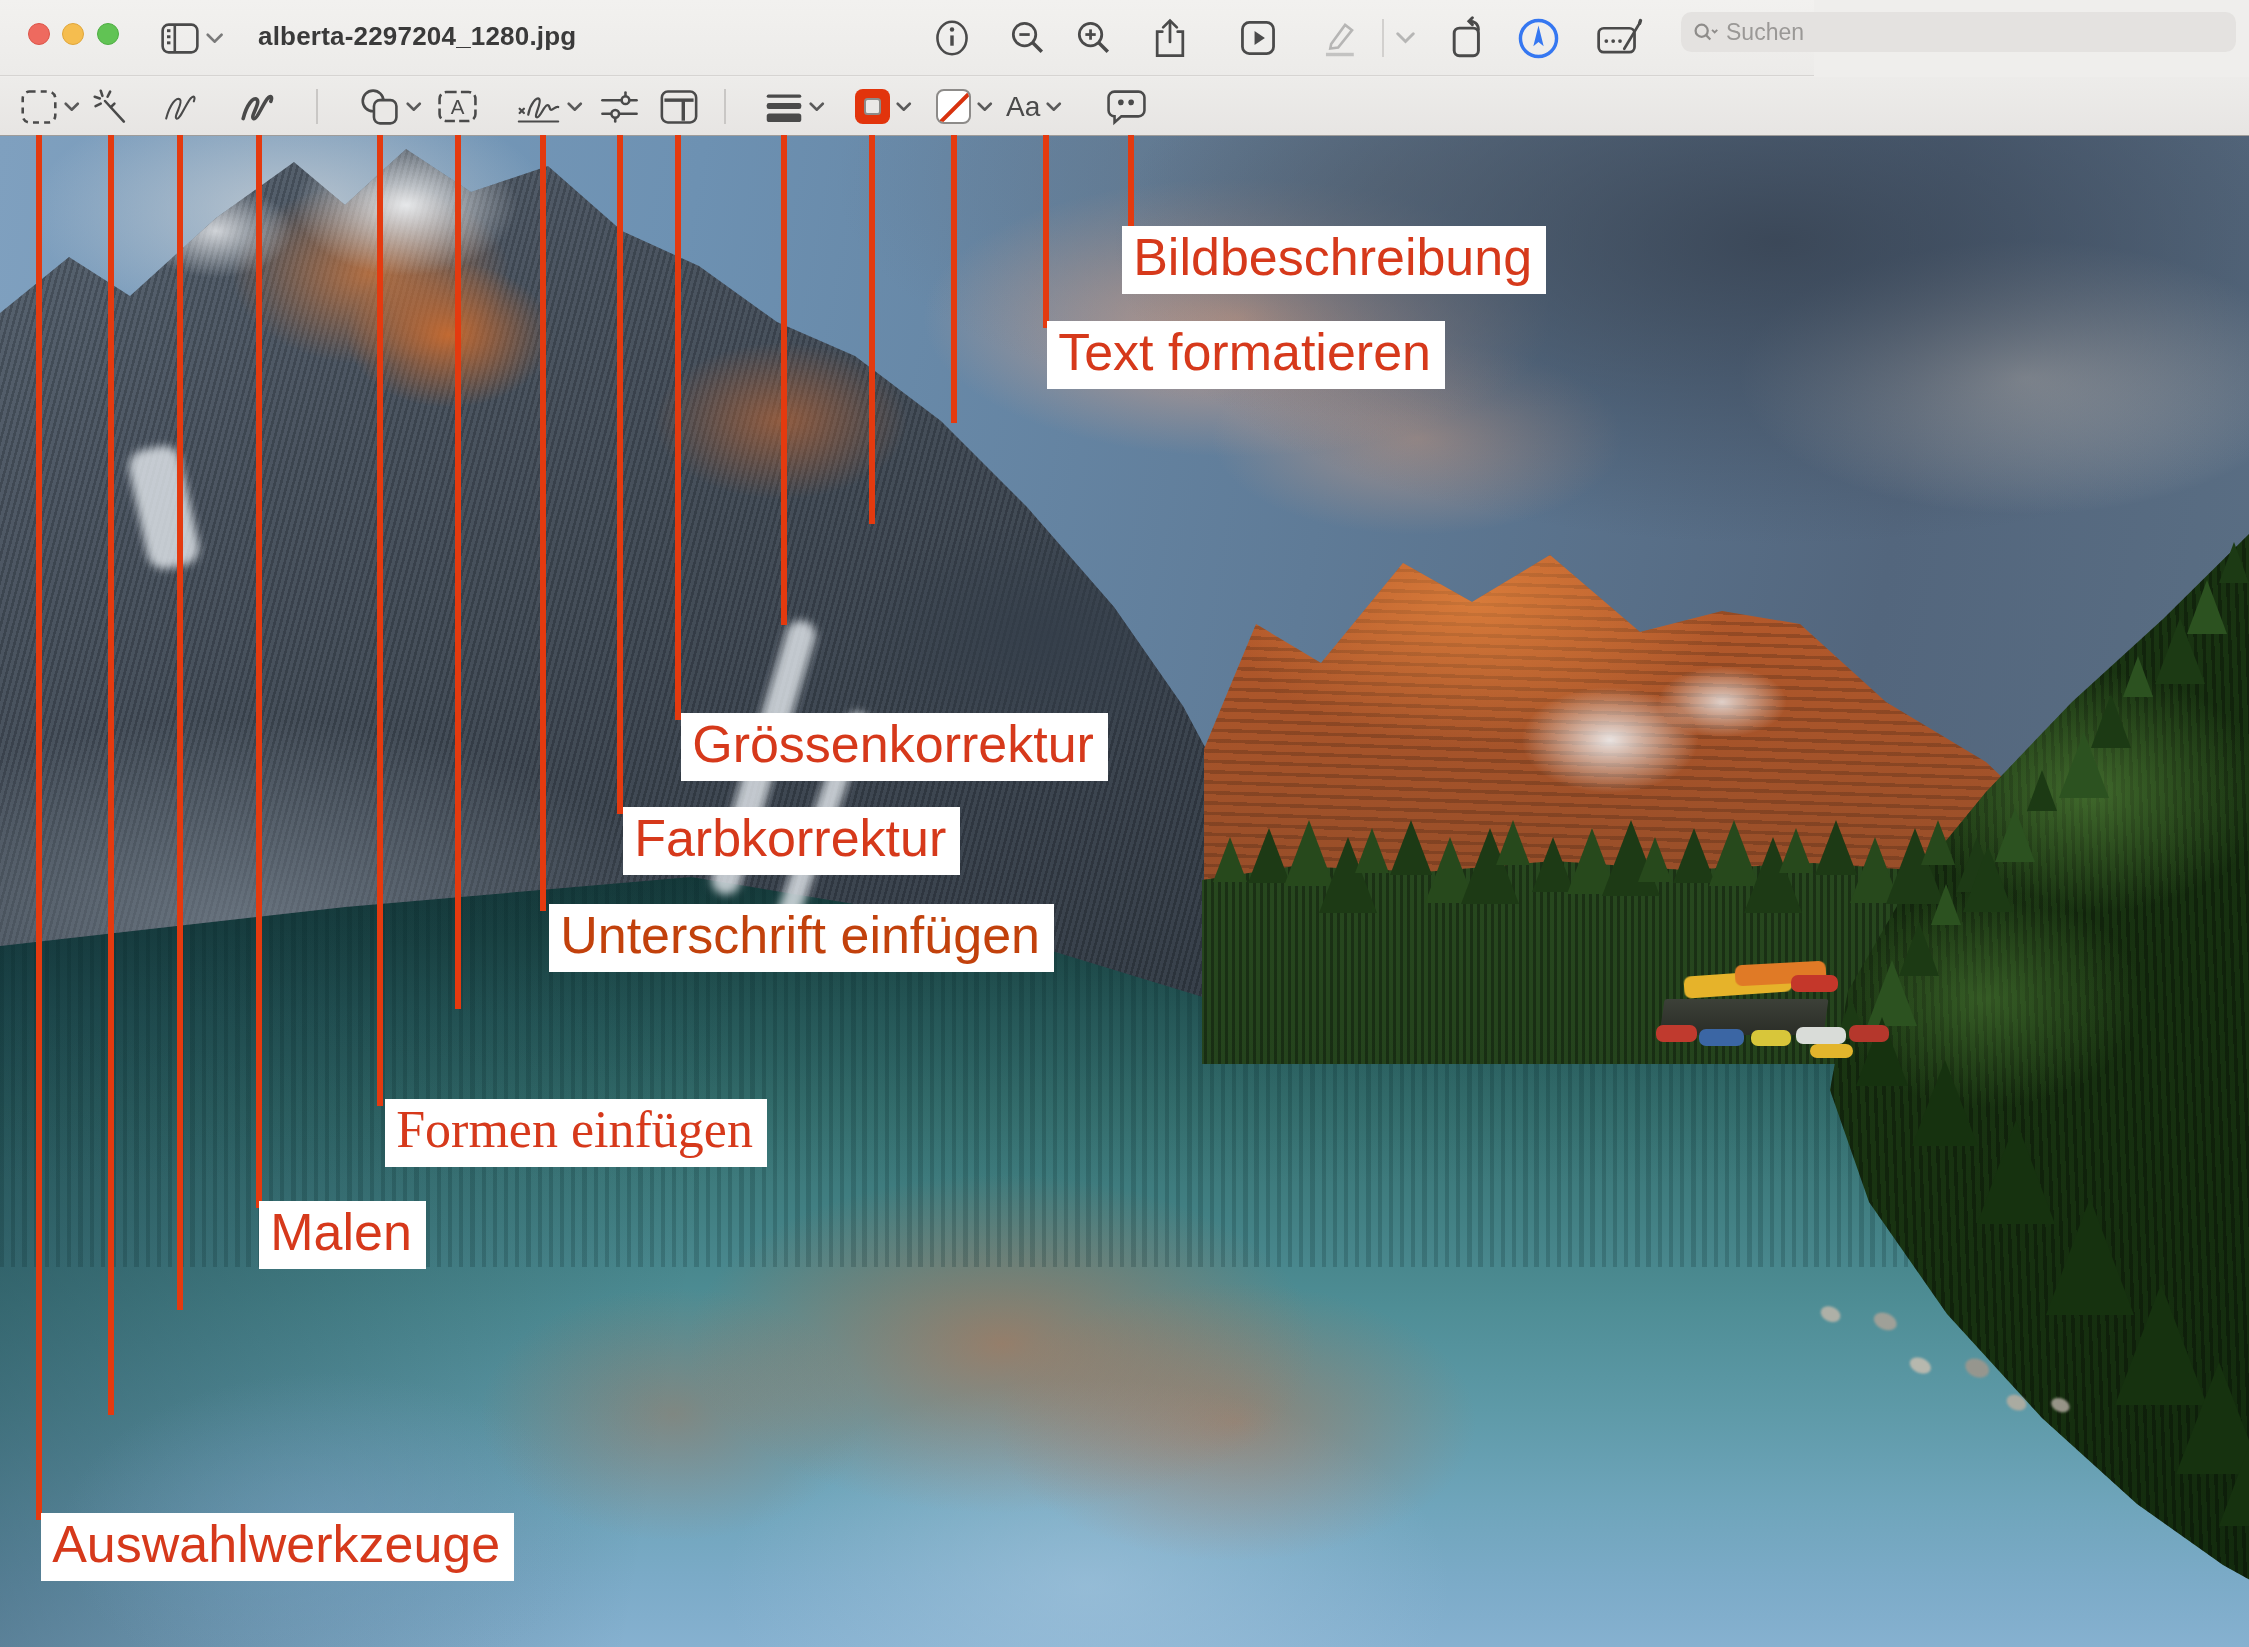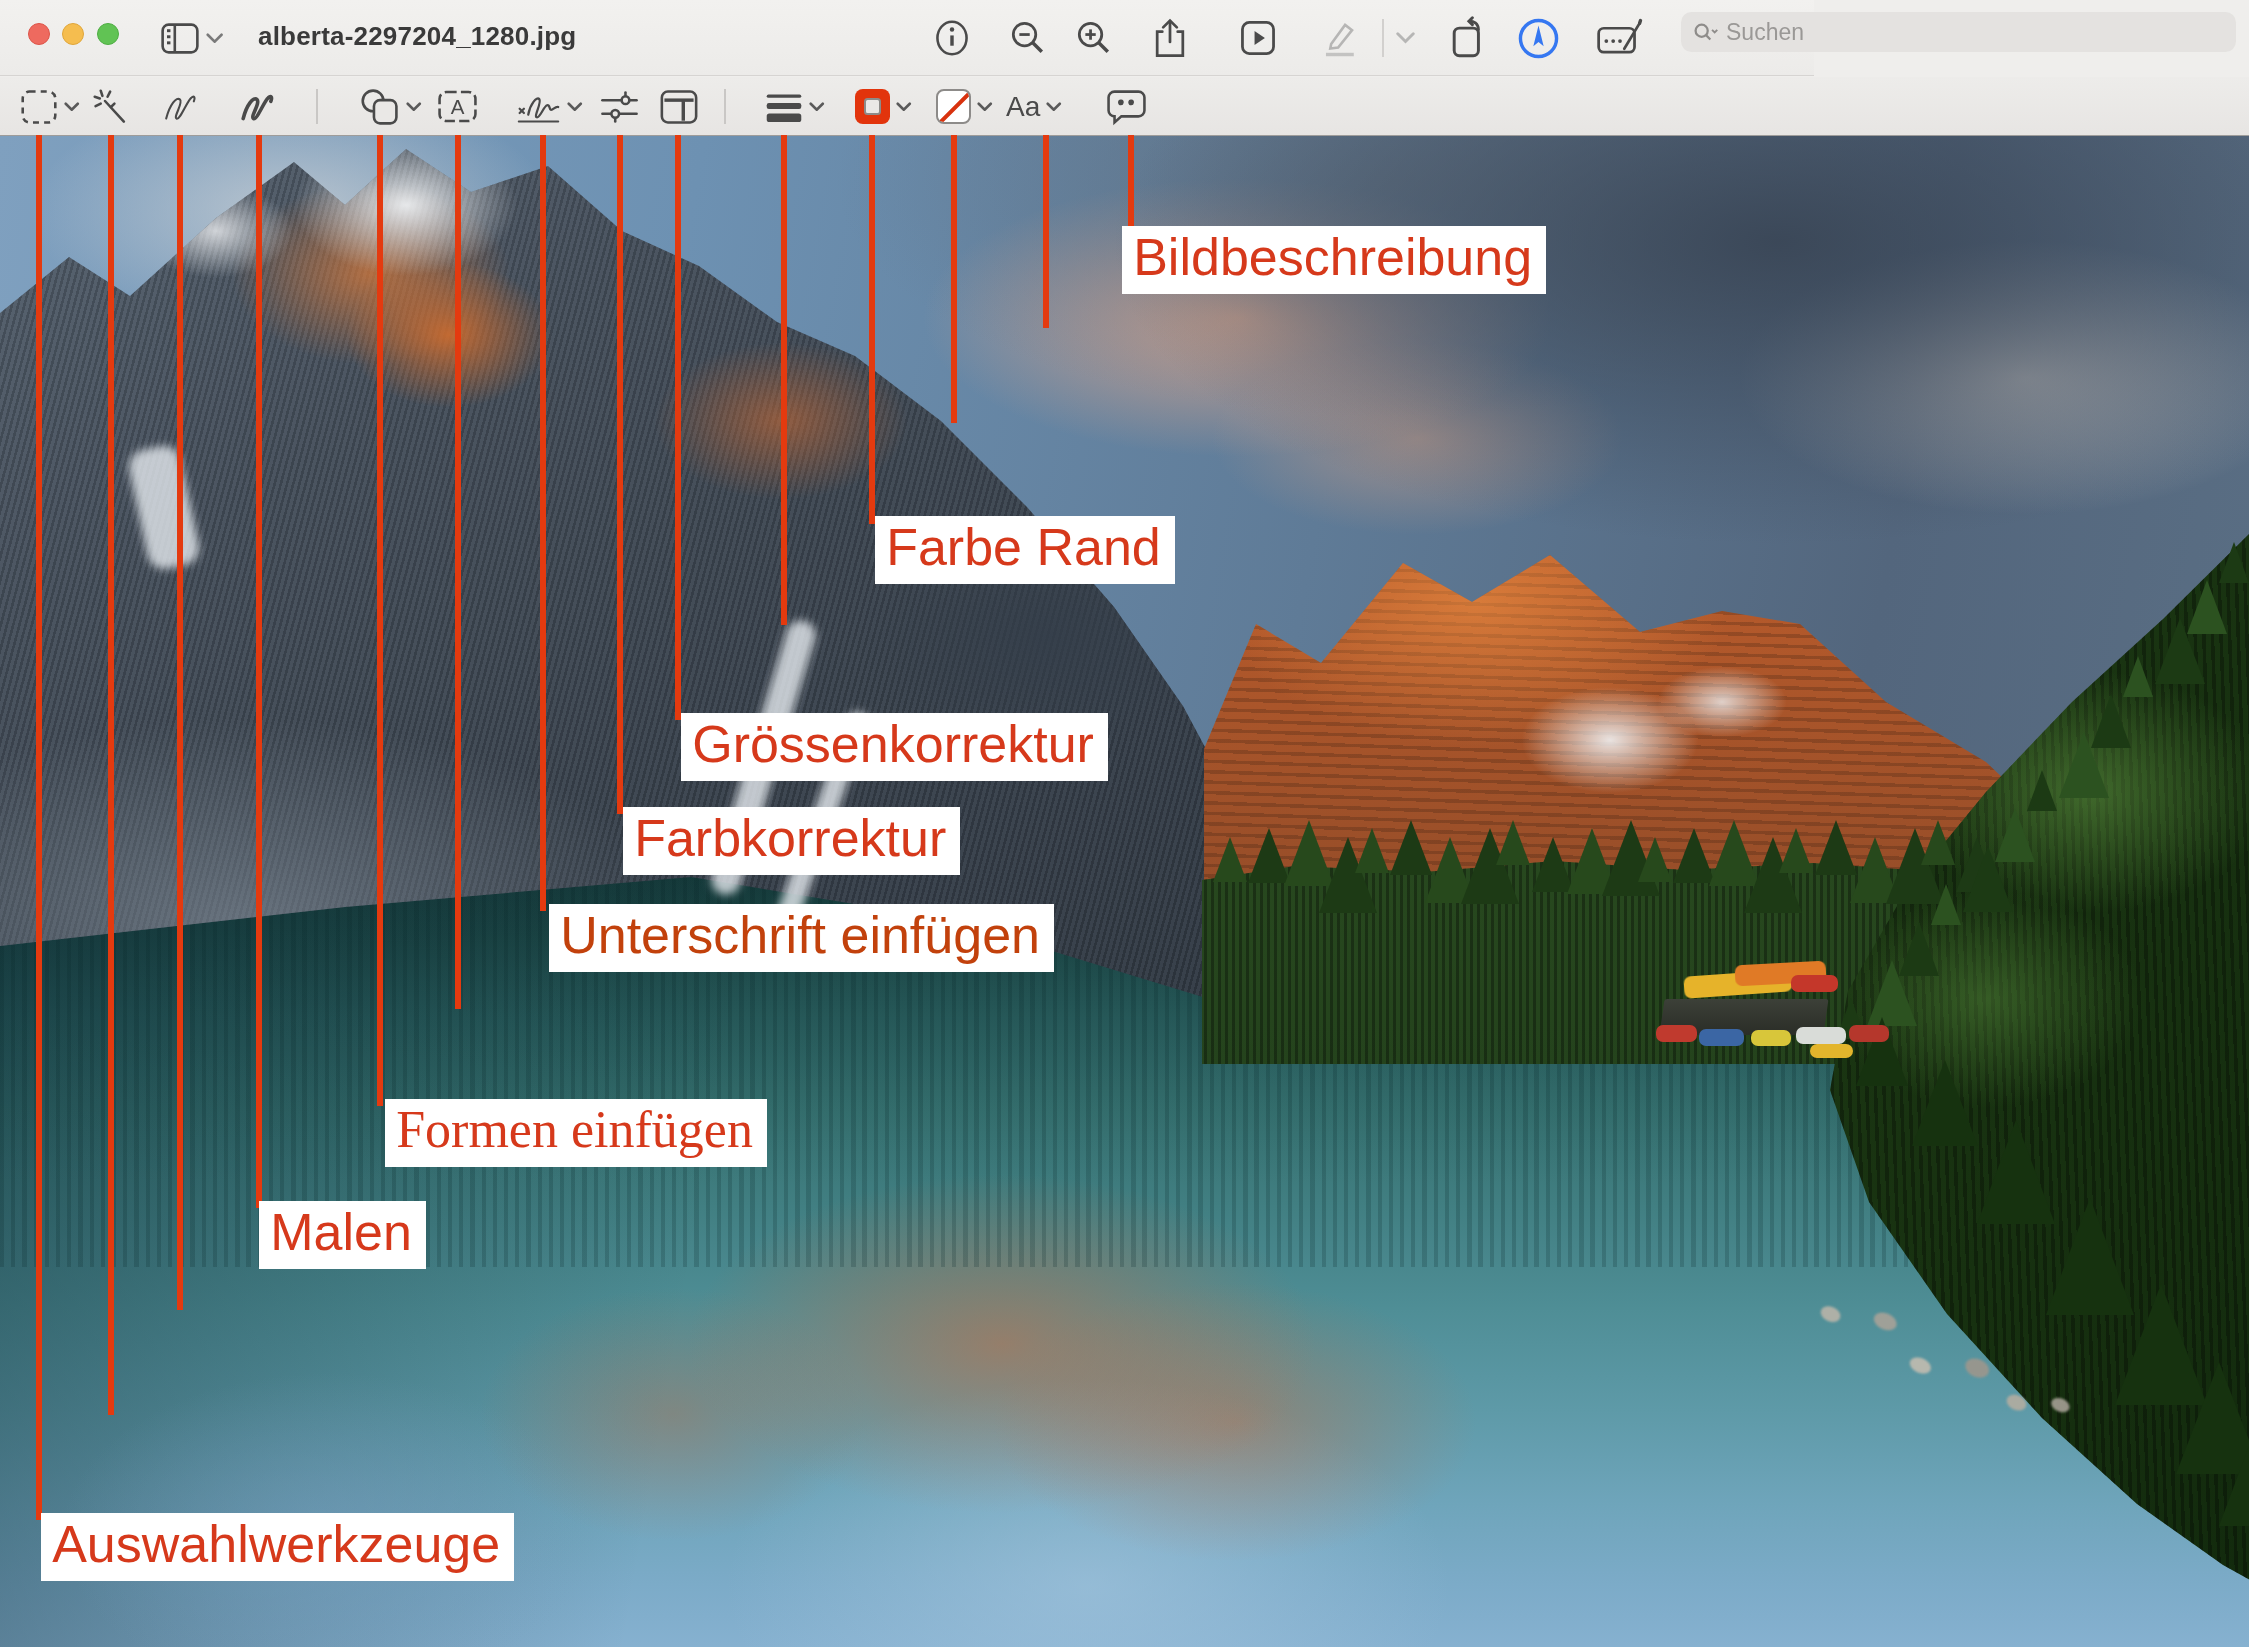--- a/index.html
+++ b/index.html
@@ -450,20 +450,20 @@
       <div class="ann-label" style="left: 385px; top: 1099px; color: rgb(214, 57, 27); background: rgb(255, 255, 255); font-family: Liberation Serif, serif;">Formen einfügen</div>
       <div class="ann-line" style="left: 455px; top: 135px; height: 874px; background: rgb(228, 58, 15);"></div>
       <div class="ann-line" style="left: 540px; top: 135px; height: 776px; background: rgb(228, 58, 15);"></div>
       <div class="ann-label" style="left: 549px; top: 904px; color: #c2410c; background: rgb(255, 255, 255);">Unterschrift einfügen</div>
       <div class="ann-line" style="left: 617px; top: 135px; height: 679px; background: rgb(228, 58, 15);"></div>
       <div class="ann-label" style="left: 623px; top: 807px; color: rgb(214, 57, 27); background: rgb(255, 255, 255);">Farbkorrektur</div>
       <div class="ann-line" style="left: 675px; top: 135px; height: 585px; background: rgb(228, 58, 15);"></div>
       <div class="ann-label" style="left: 681px; top: 713px; color: rgb(214, 57, 27); background: rgb(255, 255, 255);">Grössenkorrektur</div>
       <div class="ann-line" style="left: 781px; top: 135px; height: 490px; background: rgb(228, 58, 15);"></div>
       <div class="ann-line" style="left: 869px; top: 135px; height: 389px; background: rgb(228, 58, 15);"></div>
-      <div class="ann-label" style="left: 875px; top: 516px; color: rgb(214, 57, 27); background: rgb(255, 255, 255);">Farbe Rand</div>
       <div class="ann-line" style="left: 951px; top: 135px; height: 288px; background: rgb(228, 58, 15);"></div>
       <div class="ann-line" style="left: 1043px; top: 135px; height: 193px; background: rgb(228, 58, 15);"></div>
+      <div class="ann-label" style="left: 1047px; top: 321px; color: rgb(214, 57, 27); background: rgb(255, 255, 255);">Text formatieren</div>
       <div class="ann-line" style="left: 1128px; top: 135px; height: 98px; background: rgb(228, 58, 15);"></div>
       <div class="ann-label" style="left: 1122px; top: 226px; color: rgb(214, 57, 27); background: rgb(255, 255, 255);">Bildbeschreibung</div>
     </div>
 </div>
 
 
 </body></html>

